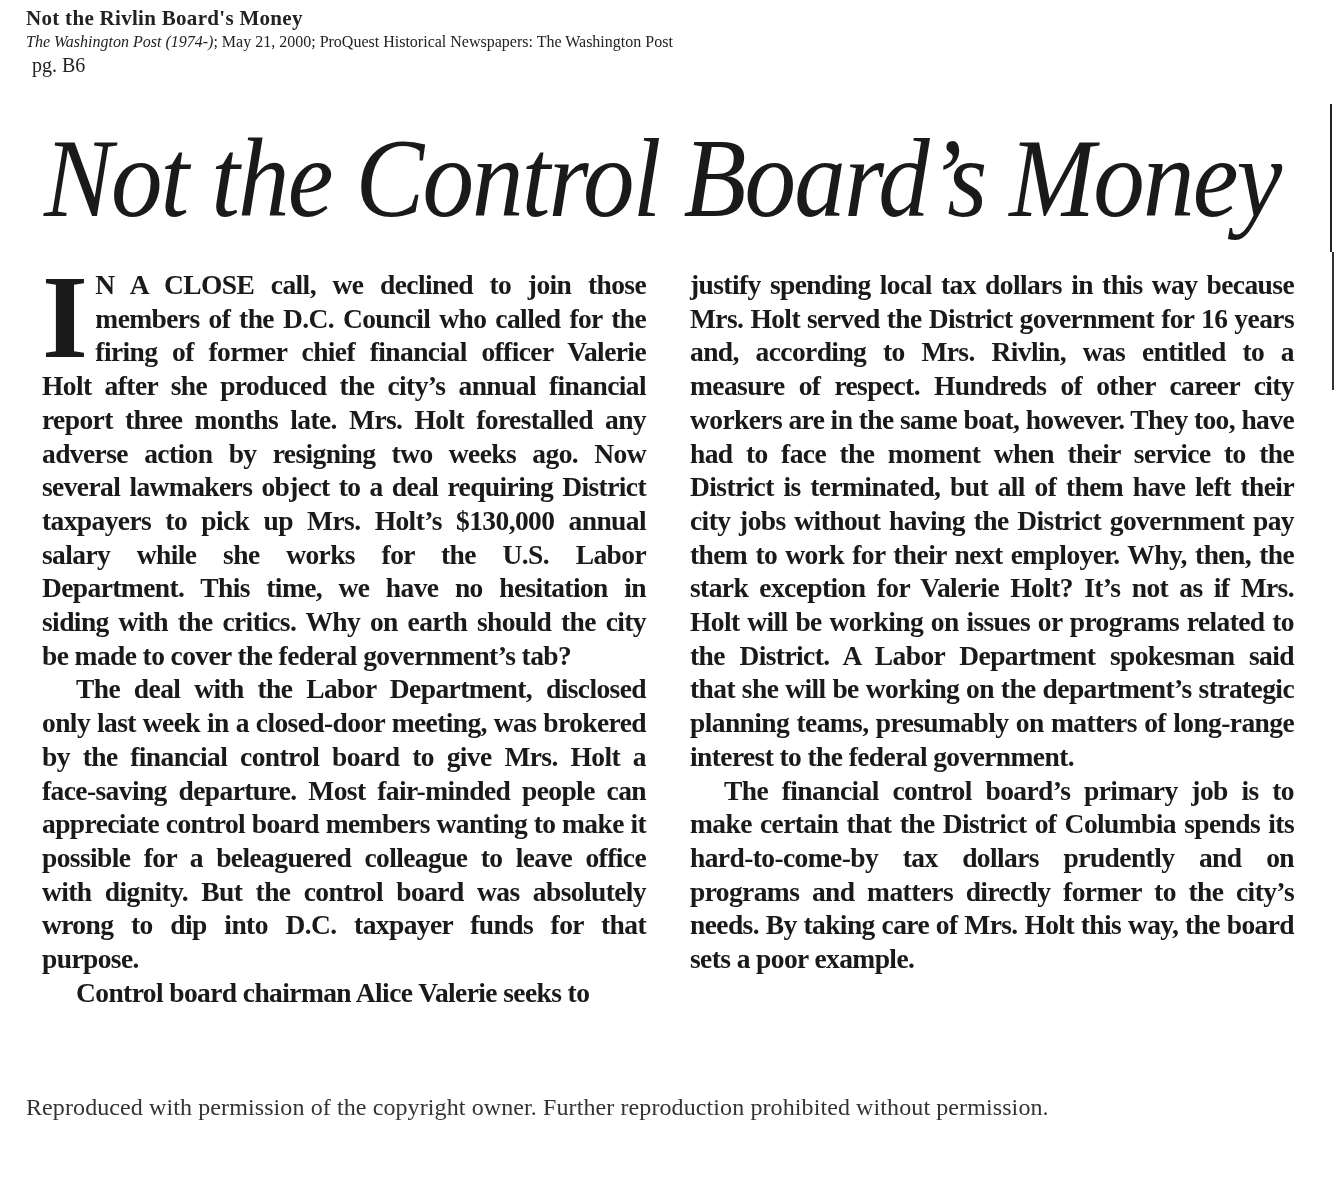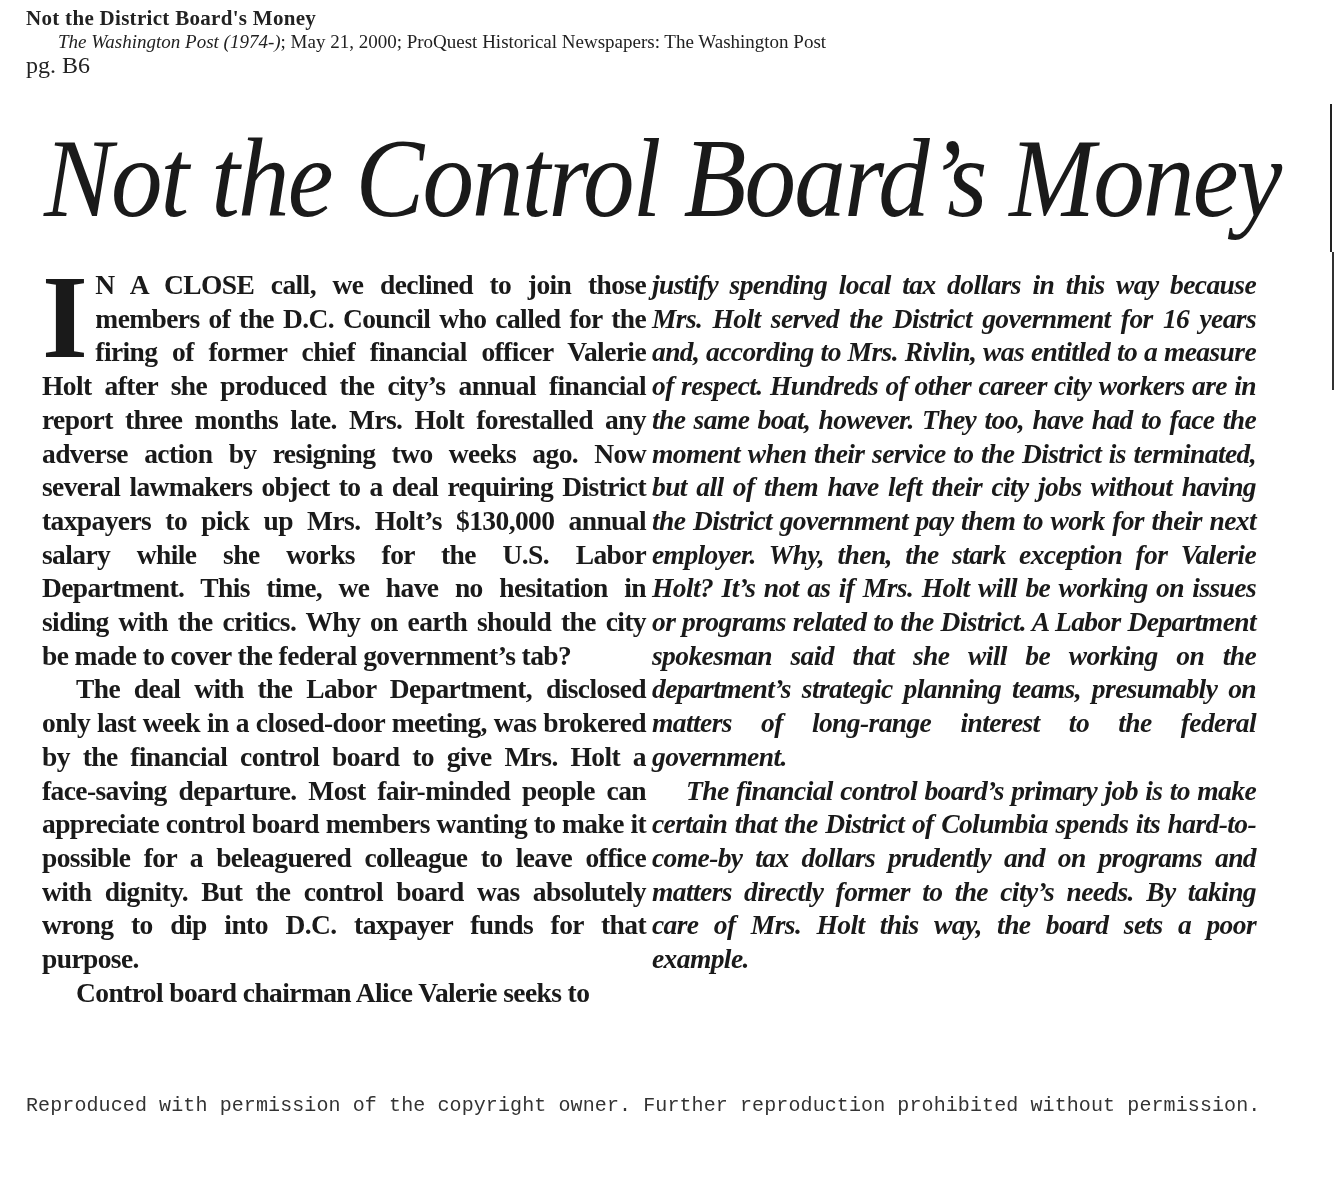--- a/index.html
+++ b/index.html
@@ -1,55 +1,55 @@
 <!DOCTYPE html>
 <html><head>
 <meta charset="utf-8">
 <style>
   html, body { margin: 0; padding: 0; background: #ffffff; }
   body { width: 1339px; height: 1191px; position: relative; overflow: hidden; color: #111; }
   .meta { position: absolute; left: 26px; top: 6px; font-family: "Liberation Serif", "DejaVu Serif", serif; color: #222; }
   .meta .title { font-size: 21px; font-weight: bold; line-height: 24px; letter-spacing: 0.3px; }
-  .meta .source { font-size: 19px; line-height: 24px; margin-left: 32px; }
+  .meta .source { font-size: 16px; line-height: 24px; }
   .meta .source i { font-style: italic; }
-  .meta .page { font-size: 24px; line-height: 22px; }
+  .meta .page { font-size: 20px; line-height: 22px; margin-left: 6px; }
   .headline {
     position: absolute; left: 44px; top: 118px; width: 1250px;
     font-family: "Liberation Serif", "DejaVu Serif", serif;
     font-style: italic; font-size: 112px; line-height: 120px;
     transform: scaleX(0.92); transform-origin: left top;
     color: #1a1a1a; white-space: nowrap; letter-spacing: -2px;
   }
   .rule-right { position: absolute; left: 1330px; top: 104px; width: 2px; height: 148px; background: #222; }
   .rule-right2 { position: absolute; left: 1332px; top: 252px; width: 2px; height: 138px; background: #333; }
   .col {
     position: absolute; top: 268px; width: 604px;
     font-family: "Liberation Serif", "DejaVu Serif", serif;
     font-weight: bold; font-size: 27.5px; line-height: 33.7px;
     text-align: justify; color: #1a1a1a; letter-spacing: -0.6px;
   }
   .col p { margin: 0; }
   .col p.indent { text-indent: 34px; }
   .col-left { left: 42px; }
-  .col-right { left: 652px; font-style: italic; }
+  .col-right { left: 690px; }
   .dropcap {
     float: left; font-size: 118px; line-height: 92px; height: 96px;
     margin: 4px 8px 0 0; font-weight: bold; font-family: "Liberation Serif", "DejaVu Serif", serif;
   }
   .footer {
     position: absolute; left: 26px; top: 1094px;
-    font-family: Liberation Mono, monospace;
-    font-size: 20px; color: #333; letter-spacing: 0.1px;
+    font-family: Liberation Serif, serif;
+    font-size: 24px; color: #333; letter-spacing: 0.1px;
   }
 </style>
 </head>
 <body>
 
 <div class="meta">
-  <div class="title">Not the District Board's Money</div>
+  <div class="title">Not the Rivlin Board's Money</div>
   <div class="source"><i>The Washington Post (1974-)</i><span>; May 21, 2000; ProQuest Historical Newspapers: The Washington Post</span></div>
   <div class="page">pg. B6</div>
 </div>
 
 <div class="headline">Not the Control Board’s Money</div>
 <div class="rule-right"></div>
 <div class="rule-right2"></div>
 
 <div class="col col-left">
   <p><span class="dropcap">I</span><span>N A CLOSE call, we declined to join those members of the D.C. Council who called for the firing of former chief financial officer Valerie Holt after she produced the city’s annual financial report three months late. Mrs. Holt forestalled any adverse action by resigning two weeks ago. Now several lawmakers object to a deal requiring District taxpayers to pick up Mrs. Holt’s $130,000 annual salary while she works for the U.S. Labor Department. This time, we have no hesitation in siding with the critics. Why on earth should the city be made to cover the federal government’s tab?</span></p>

